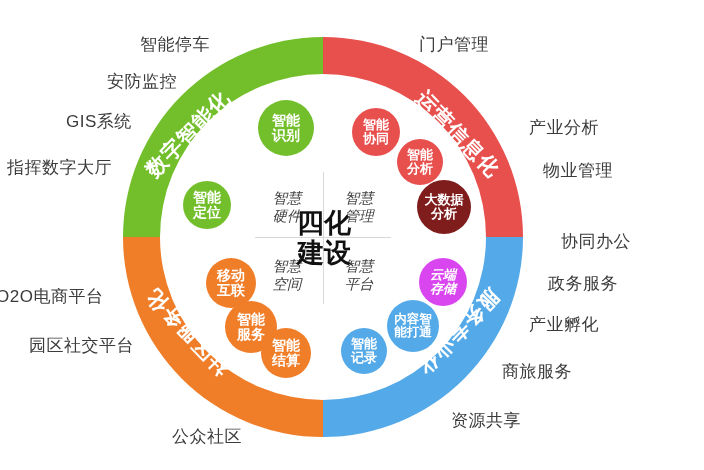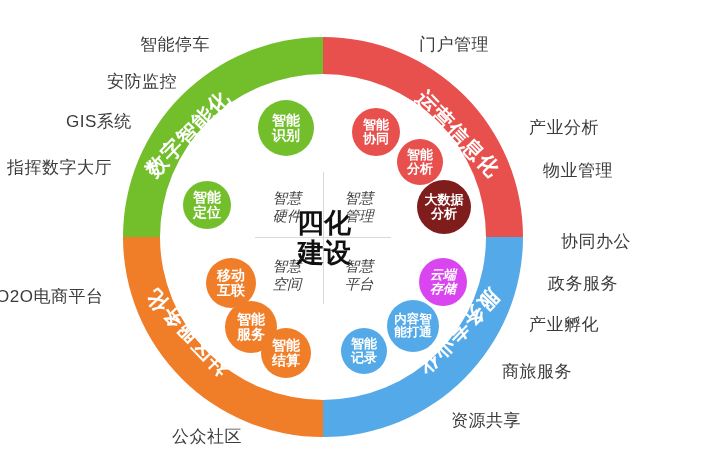--- a/index.html
+++ b/index.html
@@ -109,20 +109,21 @@
   <div class="outer-label" style="left:140px;top:33px;">智能停车</div>
   <div class="outer-label" style="left:66px;top:110px;">GIS系统</div>
   <div class="outer-label" style="left:7px;top:156px;">指挥数字大厅</div>
 
   <div class="outer-label" style="left:419px;top:33px;">门户管理</div>
   <div class="outer-label" style="left:529px;top:116px;">产业分析</div>
   <div class="outer-label" style="left:543px;top:159px;">物业管理</div>
   <div class="outer-label" style="left:561px;top:201px;margin-top:29px;">协同办公</div>
 
   <div class="outer-label" style="left:-4px;top:285px;">O2O电商平台</div>
+  <div class="outer-label" style="left:29px;top:334px;">园区社交平台</div>
   <div class="outer-label" style="left:172px;top:425px;">公众社区</div>
 
   <div class="outer-label" style="left:548px;top:272px;">政务服务</div>
   <div class="outer-label" style="left:529px;top:313px;">产业孵化</div>
   <div class="outer-label" style="left:502px;top:360px;">商旅服务</div>
   <div class="outer-label" style="left:451px;top:409px;">资源共享</div>
 
 </div>
 
 </body></html>

